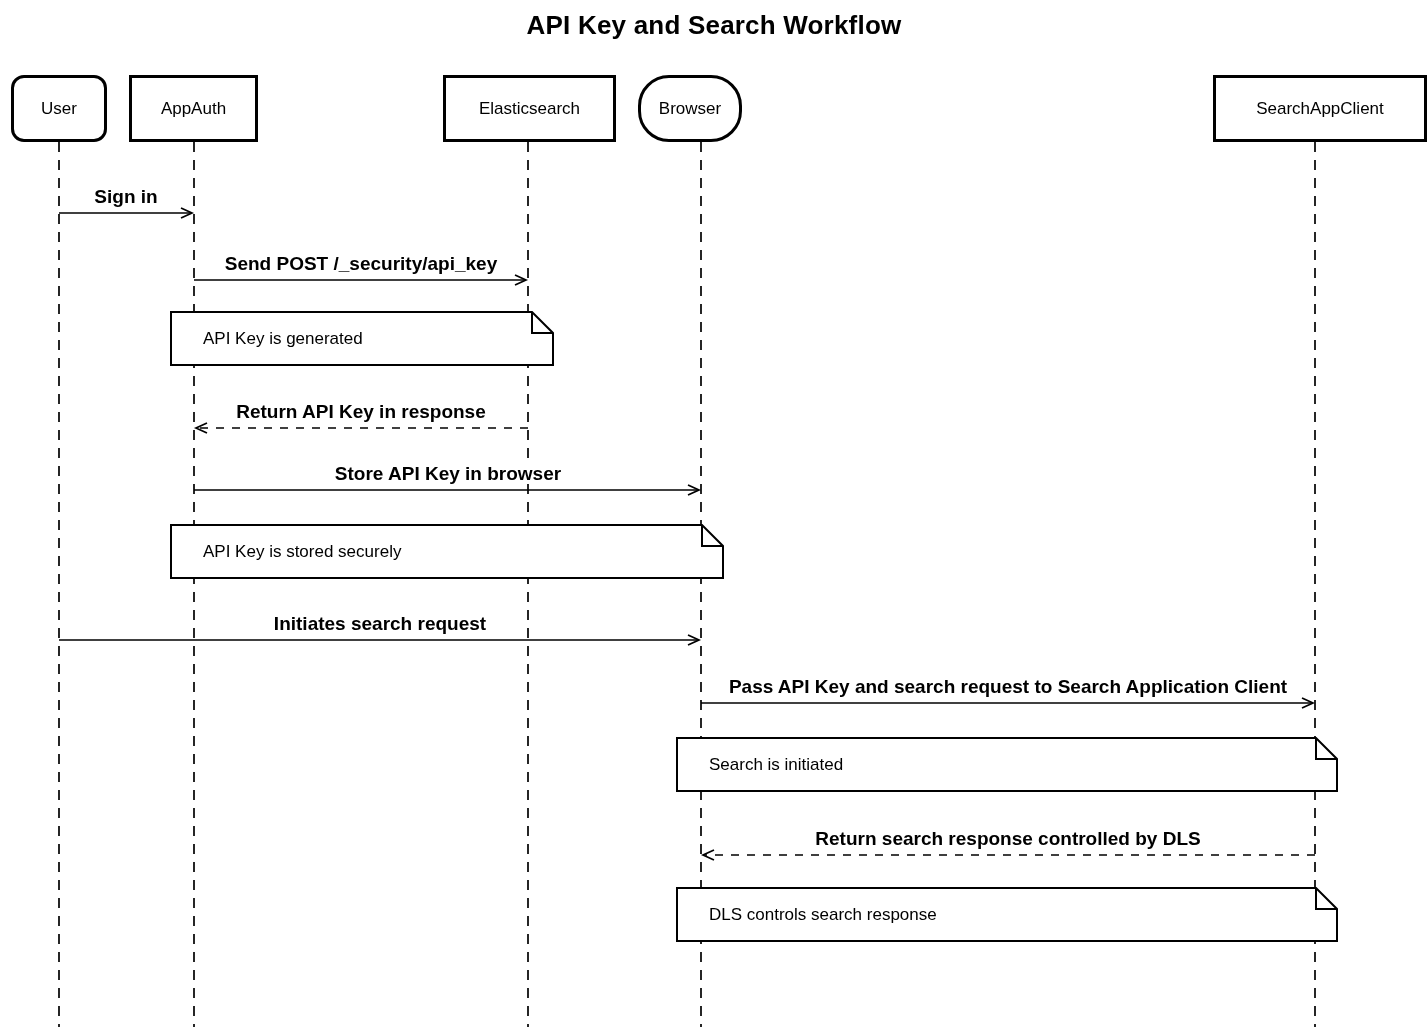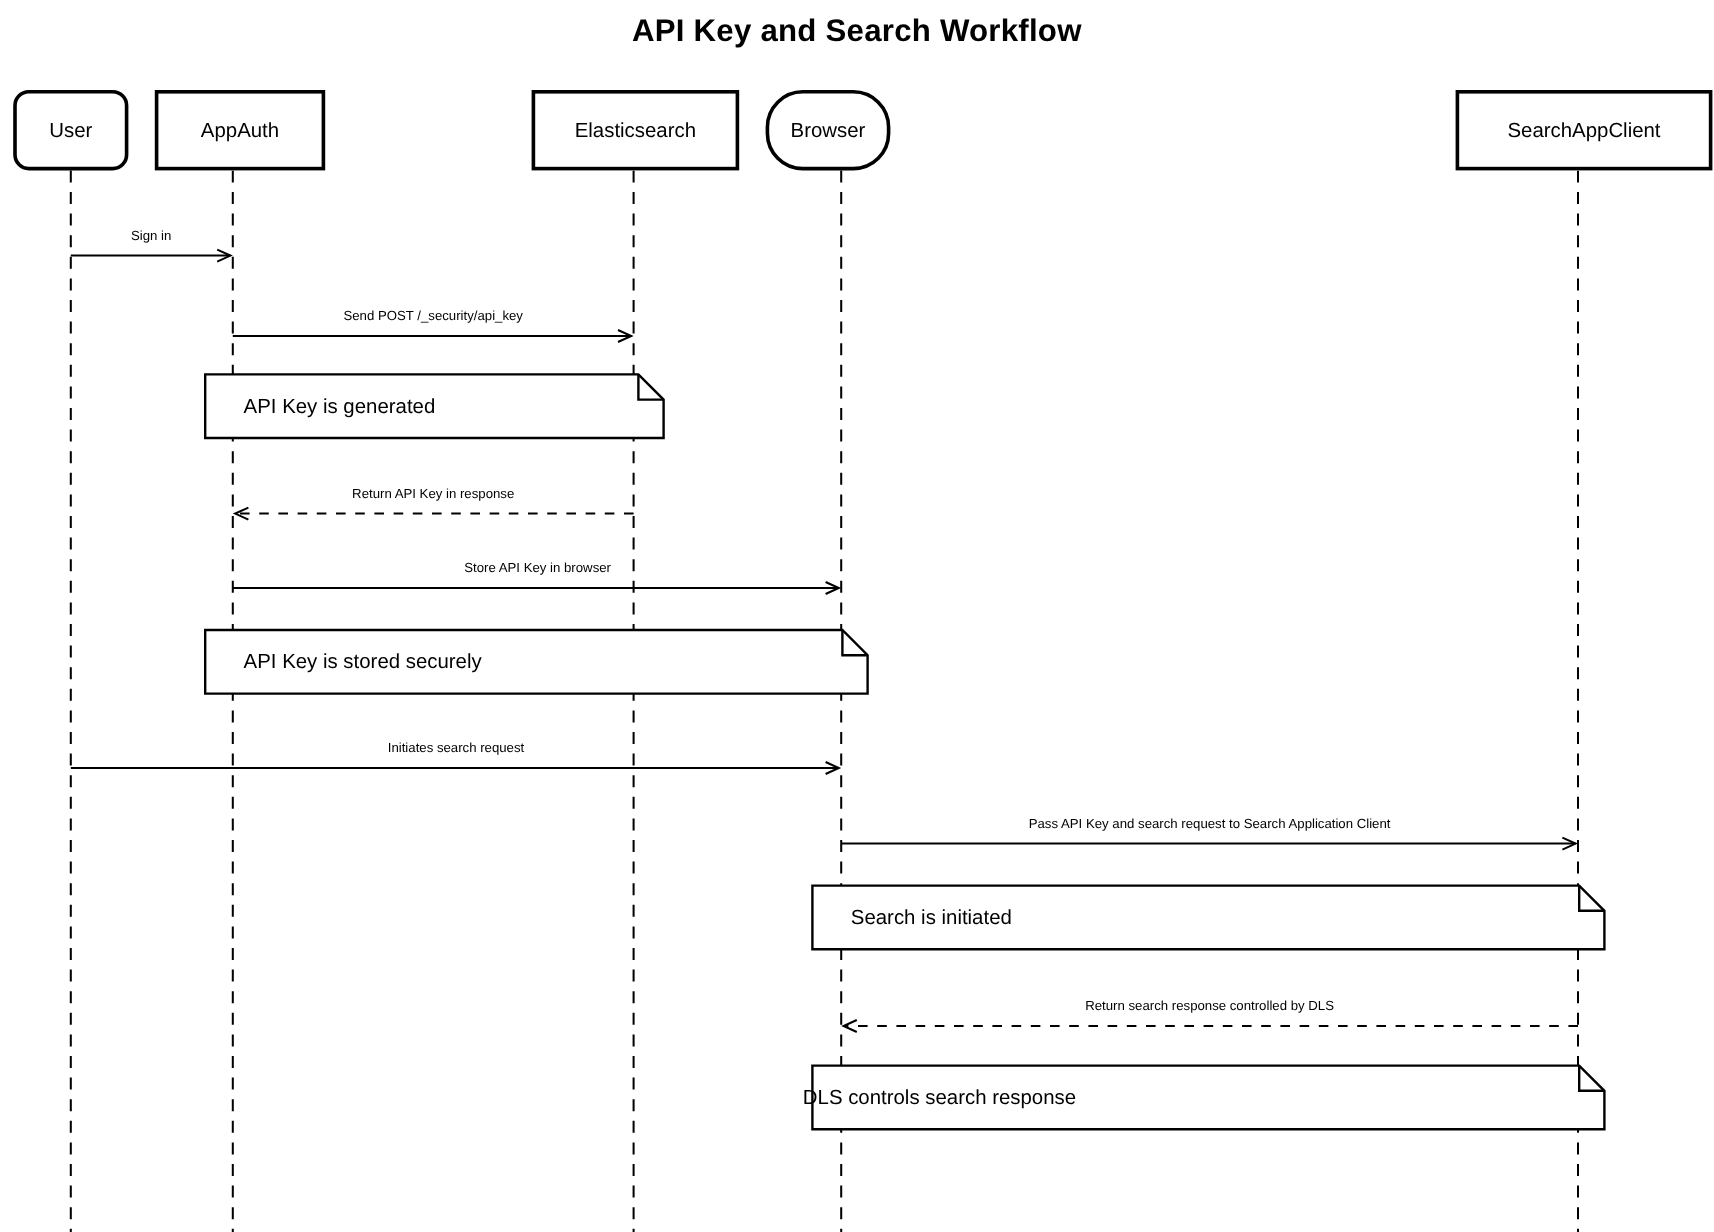--- a/index.html
+++ b/index.html
@@ -39,34 +39,35 @@
     border: 3px solid #000000;
     background: #ffffff;
     display: flex;
     align-items: center;
     justify-content: center;
     font-size: 17px;
     top: 75px;
     height: 67px;
   }
   .p-user            { left: 11px;   width: 96px; border-radius: 13px;  }
-  .p-appauth         { left: 129px;  width: 142px; justify-content: center; }
+  .p-appauth         { left: 129px;  width: 129px; justify-content: center; }
   .p-elasticsearch   { left: 443px;  width: 173px; }
   .p-browser         { left: 638px;  width: 104px; border-radius: 31px; }
   .p-searchappclient { left: 1213px; width: 214px; }
 
   .msg-label {
     position: absolute;
     transform: translateX(-50%);
     background: #ffffff;
     padding: 0 5px;
-    font-size: 11px;
+    font-size: 19px;
     line-height: 20px;
     white-space: nowrap;
     text-align: center;
+    font-weight: bold;
   }
   .note-label {
     position: absolute;
     font-size: 17px;
     line-height: 20px;
     text-align: left;
     white-space: nowrap;
     margin-left: 32px;
   }
 </style>
@@ -137,15 +138,15 @@
   <div class="msg-label" style="left:361px;  top:254px">Send POST /_security/api_key</div>
   <div class="msg-label" style="left:361px;  top:402px">Return API Key in response</div>
   <div class="msg-label" style="left:448px;  top:464px">Store API Key in browser</div>
   <div class="msg-label" style="left:380px;  top:614px">Initiates search request</div>
   <div class="msg-label" style="left:1008px; top:677px">Pass API Key and search request to Search Application Client</div>
   <div class="msg-label" style="left:1008px; top:829px">Return search response controlled by DLS</div>
 
   <div class="note-label" style="left:171px; width:382px; top:329px">API Key is generated</div>
   <div class="note-label" style="left:171px; width:552px; top:542px">API Key is stored securely</div>
   <div class="note-label" style="left:677px; width:660px; top:755px">Search is initiated</div>
-  <div class="note-label" style="left:637px; width:708px; top:905px">DLS controls search response</div>
+  <div class="note-label" style="left:677px; width:708px; top:905px">DLS controls search response</div>
 
 </div>
 
 </body></html>

